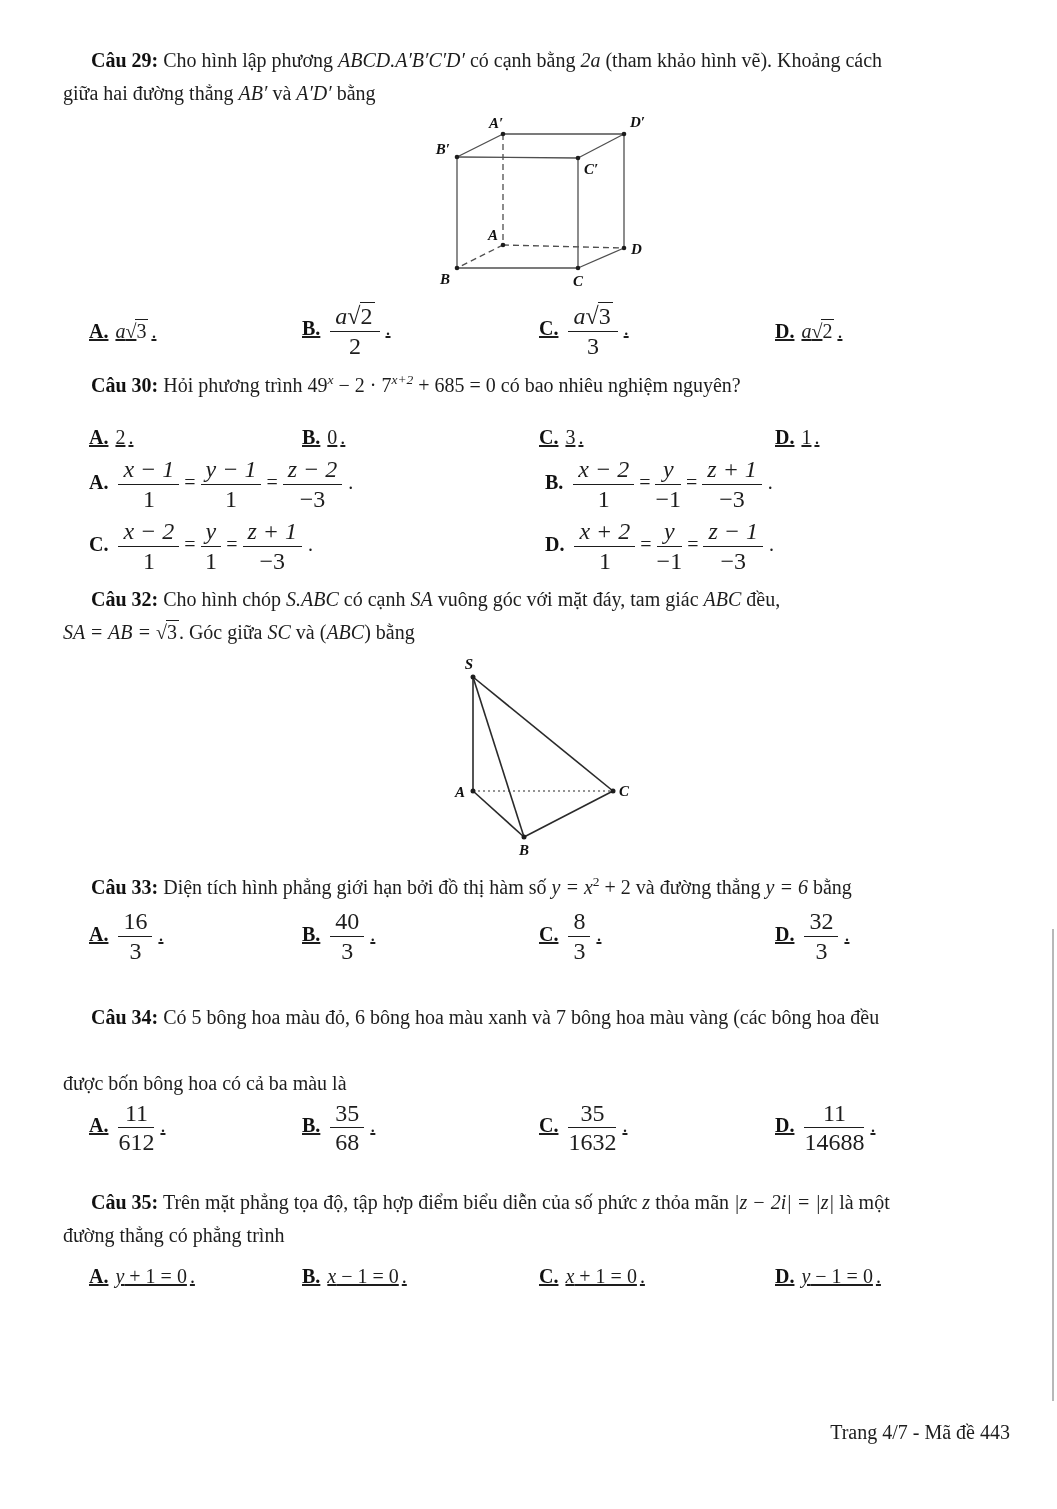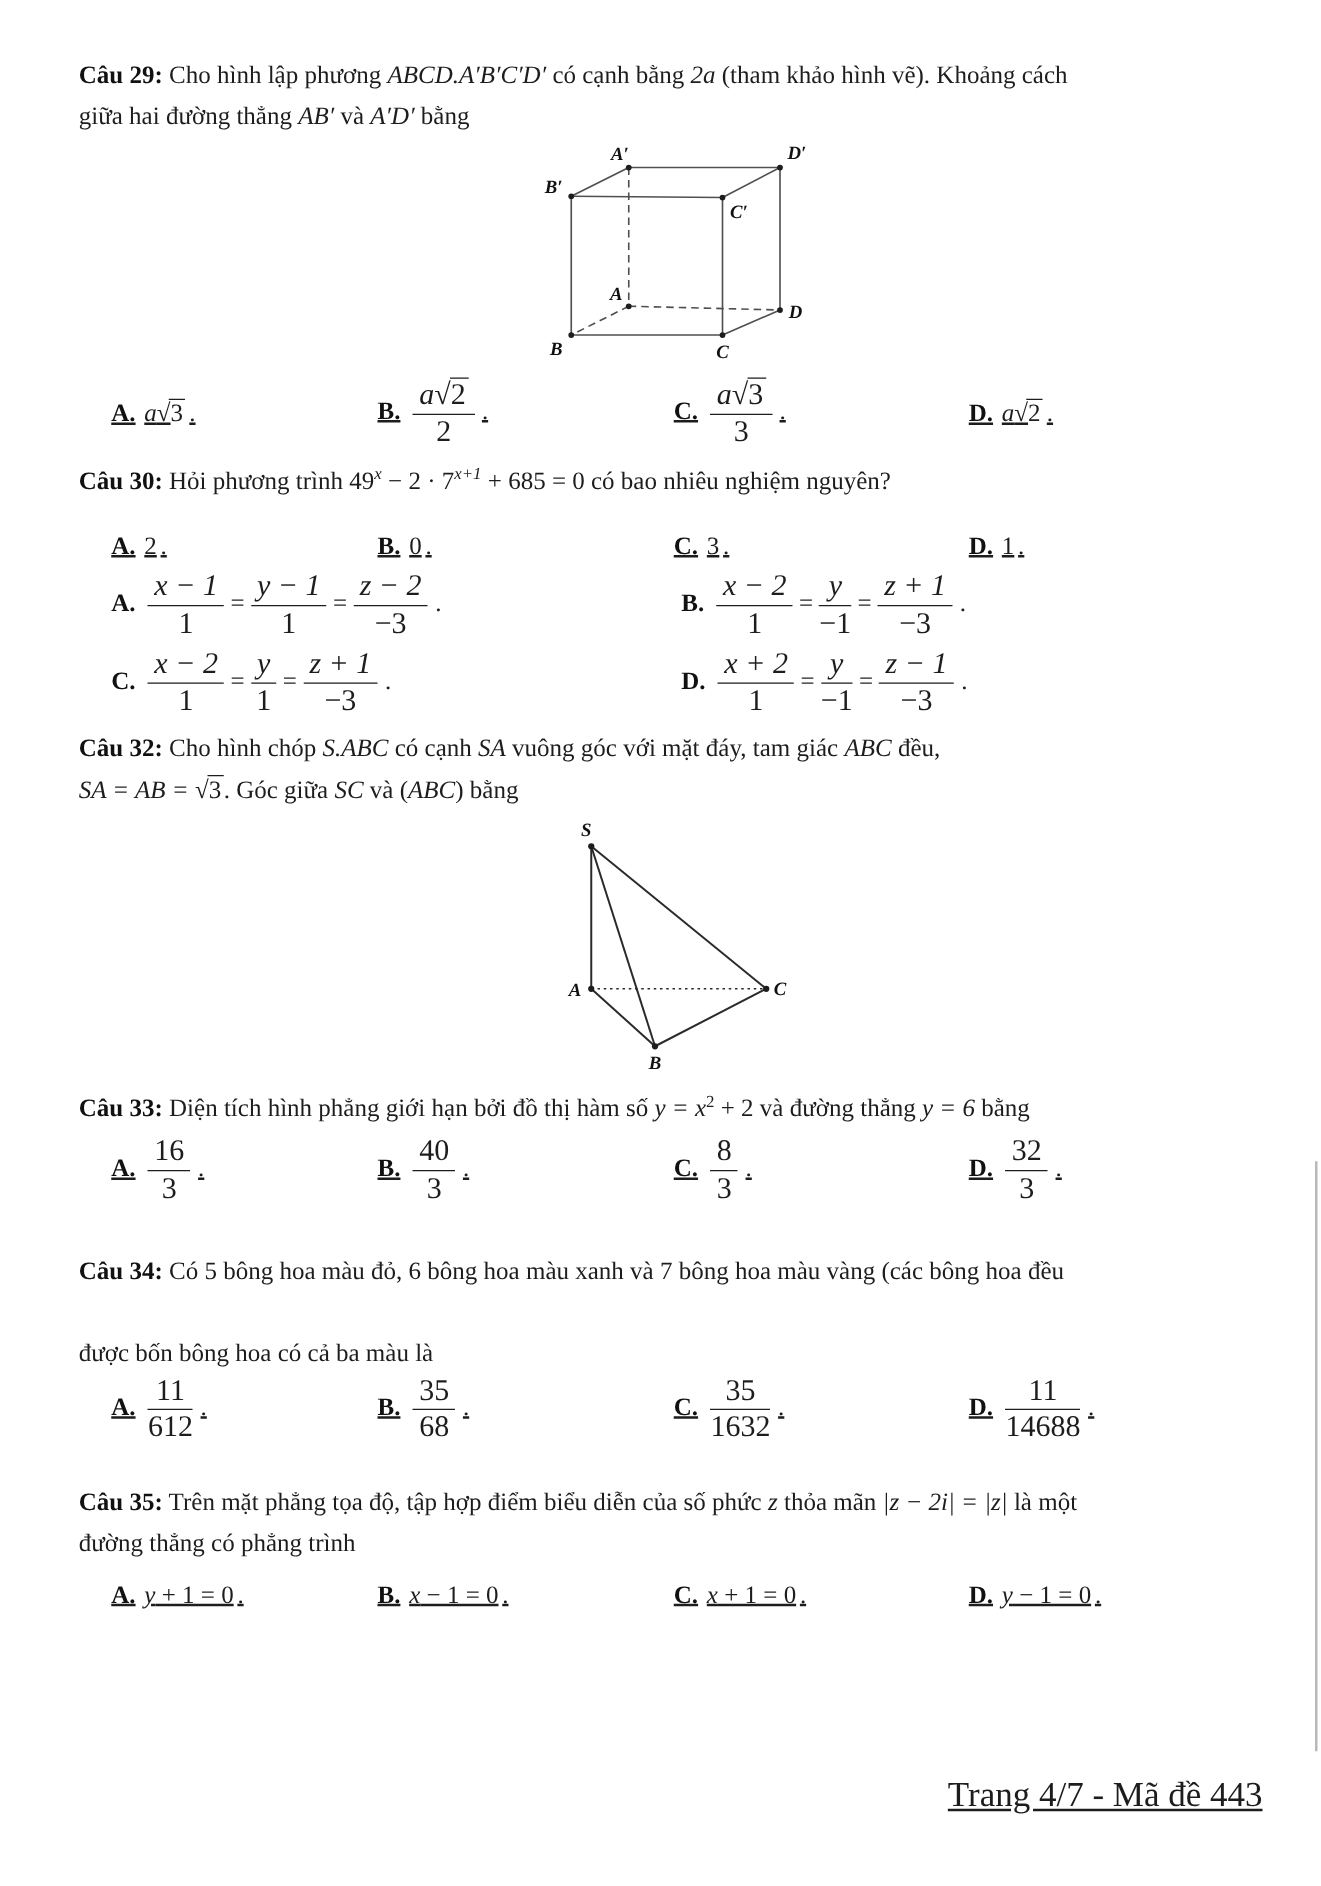--- a/index.html
+++ b/index.html
@@ -4,21 +4,21 @@
 <style>
   html,body{margin:0;padding:0;background:#ffffff;}
   body{
     width:1057px;height:1509px;position:relative;
     font-family:"Liberation Serif", serif;
     color:#1d1d1d;
     -webkit-font-smoothing:antialiased;
   }
   .page{position:absolute;inset:0;padding:44px 52px 0 63px;box-sizing:border-box;}
   .qtext{font-size:20px;line-height:33px;margin:0;}
-  .qlabel{font-weight:bold;color:#111;}
+  .qlabel{font-weight:bold;color:#111;margin-left:28px;}
   .m{font-style:italic;}
   sup{font-size:13.5px;line-height:0;}
   sup .m{font-style:italic;}
 
   
   .frac{display:inline-block;vertical-align:middle;text-align:center;font-size:24px;line-height:1.12;margin:0 3px;}
   .frac .num{display:block;border-bottom:1.4px solid #1d1d1d;padding:0 5px 1px;}
   .frac .den{display:block;padding-top:1px;}
   .eq{margin:0 2px;}
 
@@ -55,21 +55,21 @@
   .sp-q32{margin-top:7px;}
   .sp-q32a{margin-top:5px;}
   .sp-q33{margin-top:9px;}
   .sp-q33a{margin-top:4px;min-height:62px;}
   .sp-q34{margin-top:36px;}
   .sp-q34a{min-height:64px;}
   .sp-q35{margin-top:30px;}
   .sp-q35a{margin-top:10px;}
   .sp-q29a{margin-top:2px;margin-bottom:6px;}
 
-  .footer{position:absolute;top:1421px;right:47px;font-size:28px;color:#1d1d1d;text-decoration:underline;}
+  .footer{position:absolute;top:1421px;right:47px;font-size:20px;color:#1d1d1d;}
   .edge-line{position:absolute;left:1052px;top:929px;width:2px;height:472px;background:#b8b8b8;}
 </style>
 </head>
 <body>
 
 <div class="page">
 
   <section>
     <p class="qtext">
       <b class="qlabel">Câu 29:</b>
@@ -126,21 +126,21 @@
       </div>
       <div class="ans c4">
         <span class="albl">D.</span><i class="m">a</i><span class="sqrt"><span>√</span><span class="rad">2</span></span><span class="end">.</span>
       </div>
     </div>
   </section>
 
   <section>
     <p class="qtext sp-q30">
       <b class="qlabel">Câu 30:</b>
-      <span>Hỏi phương trình </span><span><span>49</span><sup><i class="m">x</i></sup><span> − 2 · 7</span><sup><i class="m">x+1</i></sup><span> + 685 = 0 </span></span><span>có bao nhiêu nghiệm nguyên?</span>
+      <span>Hỏi phương trình </span><span><span>49</span><sup><i class="m">x</i></sup><span> − 2 · 7</span><sup><i class="m">x+2</i></sup><span> + 685 = 0 </span></span><span>có bao nhiêu nghiệm nguyên?</span>
     </p>
     <div class="ans-row sp-q30a">
       <div class="ans c1"><span class="albl">A.</span><span>2</span><span class="end">.</span></div>
       <div class="ans c2"><span class="albl">B.</span><span>0</span><span class="end">.</span></div>
       <div class="ans c3"><span class="albl">C.</span><span>3</span><span class="end">.</span></div>
       <div class="ans c4"><span class="albl">D.</span><span>1</span><span class="end">.</span></div>
     </div>
   </section>
 
   <section>

